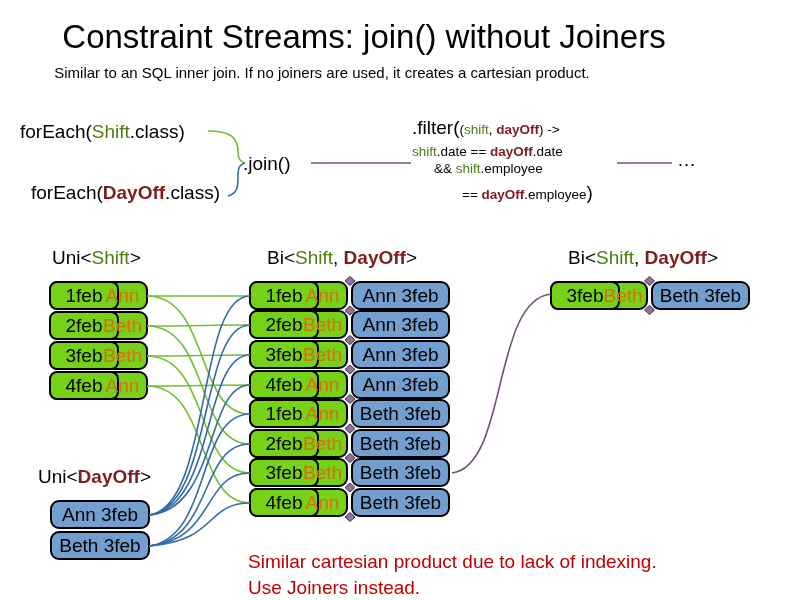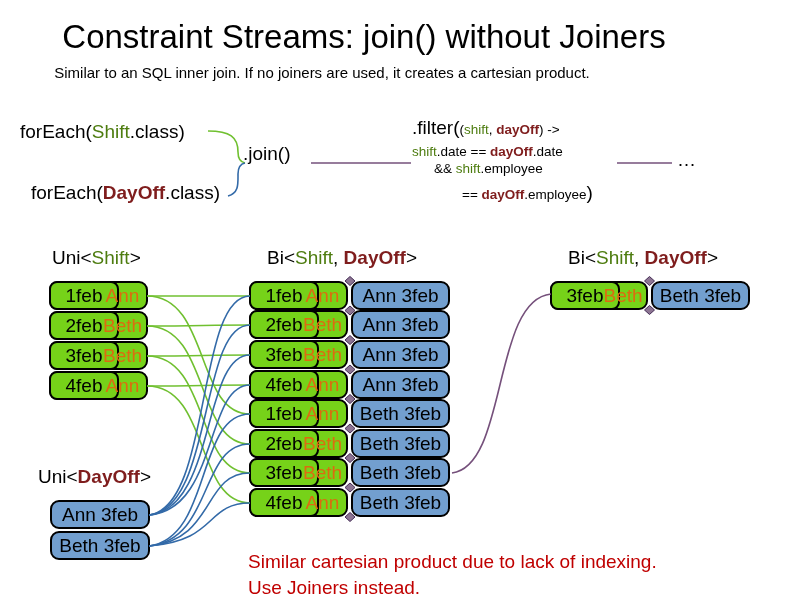--- a/index.html
+++ b/index.html
@@ -84,21 +84,21 @@
     </g>
   </svg>
 
   <div class="layer">
 
     <div class="abs title">Constraint Streams: join() without Joiners</div>
     <div class="abs subtitle">Similar to an SQL inner join. If no joiners are used, it creates a cartesian product.</div>
 
     <div class="abs code" style="left:20px;top:121px;"><span>forEach(</span><span class="tgreen">Shift</span><span>.class)</span></div>
     <div class="abs code" style="left:20px;top:182px;margin-left:11px;"><span>forEach(</span><span class="tblue">DayOff</span><span>.class)</span></div>
-    <div class="abs code" style="left:243px;top:143px;">.join()</div>
+    <div class="abs code" style="left:243px;top:153px;">.join()</div>
 
     <div class="abs code" style="left:412px;top:117px;"><span>.filter(</span><span class="code-small">(</span><span class="code-small tgreen">shift</span><span class="code-small">, </span><span class="code-small tblue">dayOff</span><span class="code-small">) -&gt;</span></div>
     <div class="abs code-small" style="left:412px;top:144px;"><span class="tgreen">shift</span><span>.date == </span><span class="tblue">dayOff</span><span>.date</span></div>
     <div class="abs code-small" style="left:434px;top:161px;"><span>&amp;&amp; </span><span class="tgreen">shift</span><span>.employee</span></div>
     <div class="abs code-small" style="left:462px;top:182px;"><span>== </span><span class="tblue">dayOff</span><span>.employee</span><span class="code">)</span></div>
     <div class="abs code" style="left:677px;top:149px;">…</div>
 
     <div class="abs tbl-label" style="left:52px;top:247px;"><span>Uni&lt;</span><span class="tgreen">Shift</span><span>&gt;</span></div>
     <div class="abs tbl-label" style="left:267px;top:247px;"><span>Bi&lt;</span><span class="tgreen">Shift</span><span>, </span><span class="tblue">DayOff</span><span>&gt;</span></div>
     <div class="abs tbl-label" style="left:568px;top:247px;"><span>Bi&lt;</span><span class="tgreen">Shift</span><span>, </span><span class="tblue">DayOff</span><span>&gt;</span></div>

